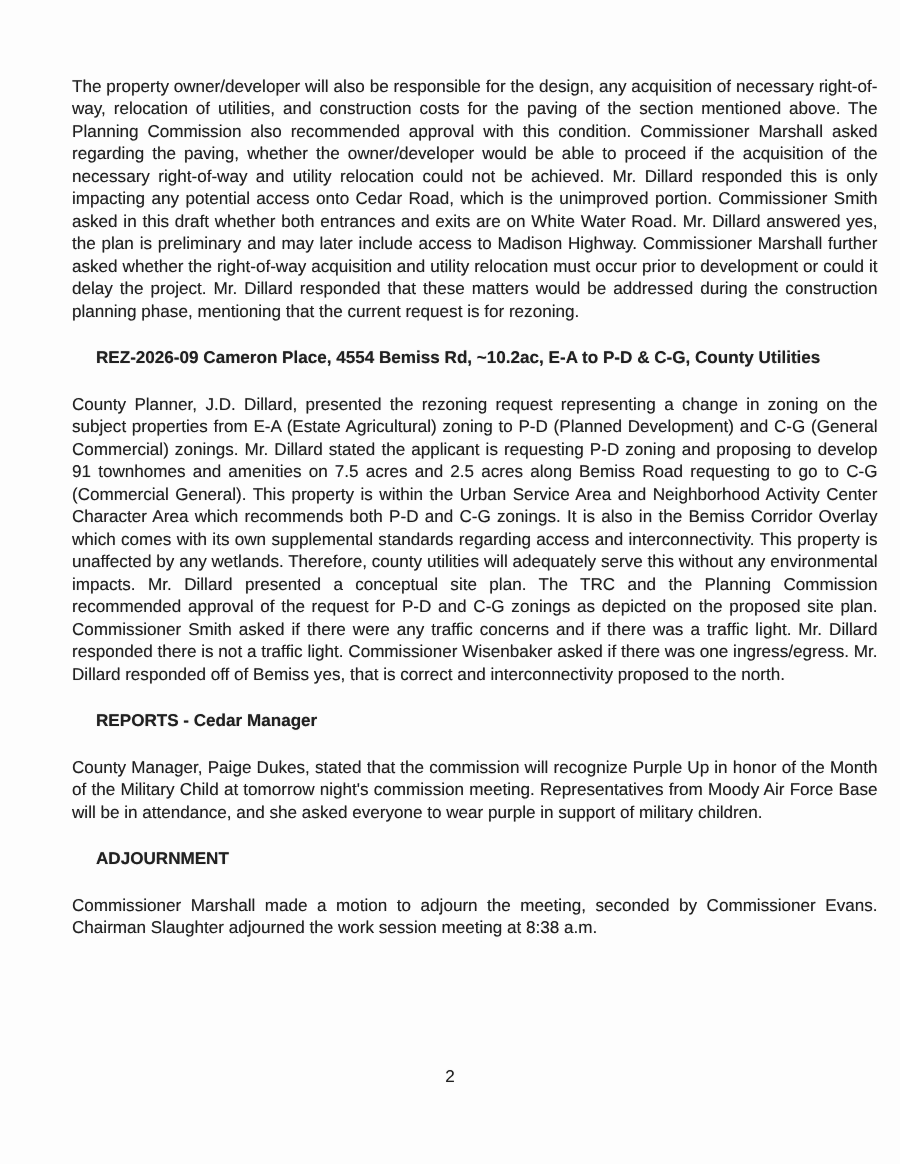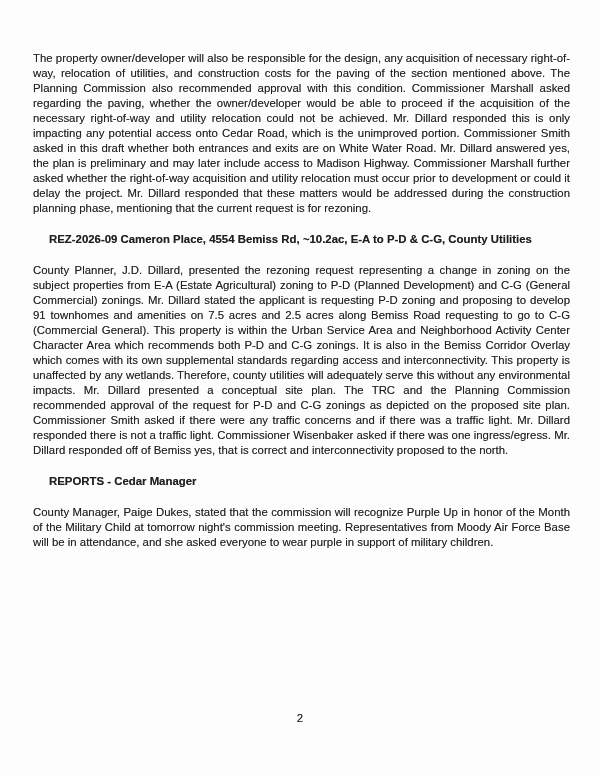--- a/index.html
+++ b/index.html
@@ -11,21 +11,21 @@
     position: relative;
     width: 600px;
     height: 776px;
     background: #fdfdfd;
     font-family: "Liberation Sans", sans-serif;
     color: #212121;
     overflow: hidden;
   }
   .content {
     position: absolute;
-    left: 33px;
+    left: 48px;
     top: 51px;
     width: 537px;
   }
   .sec { margin: 0 0 9px 0; }
   .sec-heading {
     margin: 16px;
     font-size: 11.4px;
     line-height: 15px;
     font-weight: bold;
     white-space: nowrap;
@@ -62,17 +62,21 @@
     <section class="sec">
       <h2 class="sec-heading">REZ-2026-09 Cameron Place, 4554 Bemiss Rd, ~10.2ac, E-A to P-D &amp; C-G, County Utilities</h2>
       <p class="sec-body">County Planner, J.D. Dillard, presented the rezoning request representing a change in zoning on the subject properties from E-A (Estate Agricultural) zoning to P-D (Planned Development) and C-G (General Commercial) zonings. Mr. Dillard stated the applicant is requesting P-D zoning and proposing to develop 91 townhomes and amenities on 7.5 acres and 2.5 acres along Bemiss Road requesting to go to C-G (Commercial General). This property is within the Urban Service Area and Neighborhood Activity Center Character Area which recommends both P-D and C-G zonings. It is also in the Bemiss Corridor Overlay which comes with its own supplemental standards regarding access and interconnectivity. This property is unaffected by any wetlands. Therefore, county utilities will adequately serve this without any environmental impacts. Mr. Dillard presented a conceptual site plan. The TRC and the Planning Commission recommended approval of the request for P-D and C-G zonings as depicted on the proposed site plan. Commissioner Smith asked if there were any traffic concerns and if there was a traffic light. Mr. Dillard responded there is not a traffic light. Commissioner Wisenbaker asked if there was one ingress/egress. Mr. Dillard responded off of Bemiss yes, that is correct and interconnectivity proposed to the north.</p>
     </section>
 
     <section class="sec">
       <h2 class="sec-heading">REPORTS - Cedar Manager</h2>
       <p class="sec-body">County Manager, Paige Dukes, stated that the commission will recognize Purple Up in honor of the Month of the Military Child at tomorrow night's commission meeting. Representatives from Moody Air Force Base will be in attendance, and she asked everyone to wear purple in support of military children.</p>
     </section>
 
+    <section class="sec">
+      <h2 class="sec-heading">ADJOURNMENT</h2>
+      <p class="sec-body">Commissioner Marshall made a motion to adjourn the meeting, seconded by Commissioner Evans. Chairman Slaughter adjourned the work session meeting at 8:38 a.m.</p>
+    </section>
 
   </div>
 
   <div class="page-number">2</div>
 </div>
 
 </body></html>

